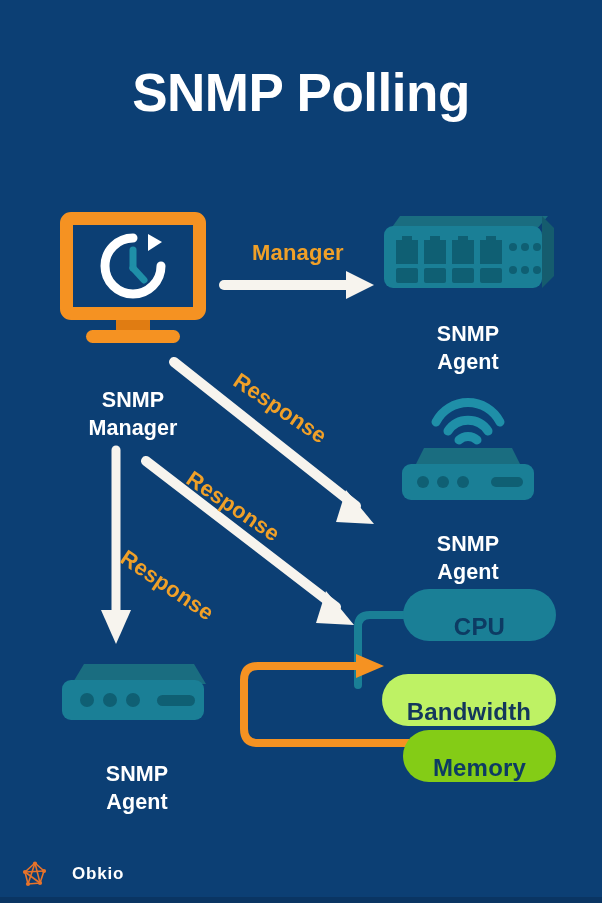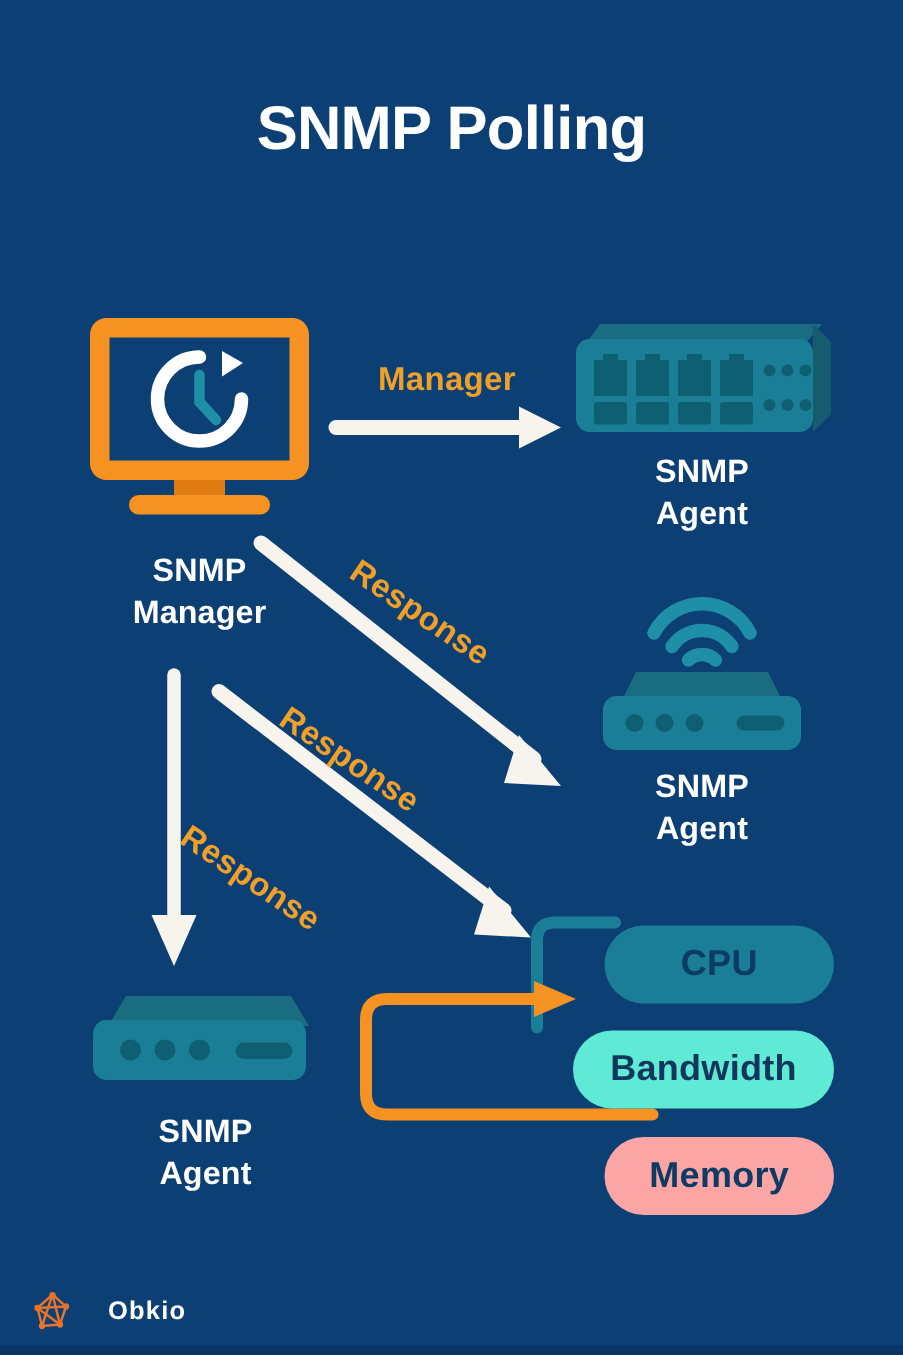--- a/index.html
+++ b/index.html
@@ -28,34 +28,35 @@
   }
 
   
   .title {
     position: absolute;
     top: 62px;
     left: 0;
     width: 602px;
     text-align: center;
     color: #ffffff;
-    font-size: 41px;
+    font-size: 53px;
     font-weight: bold;
     letter-spacing: -0.5px;
   }
 
   
   .node-label {
     position: absolute;
     text-align: center;
     color: #ffffff;
     font-size: 21.5px;
     font-weight: bold;
     line-height: 1.32;
     letter-spacing: 0.1px;
+    margin-top: 20px;
   }
 
   
   .monitor {
     position: absolute;
     left: 60px;
     top: 212px;
     width: 146px;
     height: 108px;
     border: 13px solid #f59222;
@@ -132,46 +133,45 @@
     transform: rotate(34deg);
     transform-origin: left top;
   }
 
   
   .pill {
     position: absolute;
     height: 52px;
     border-radius: 26px;
     display: flex;
-    align-items: center;
+    align-items: flex-end;
     justify-content: center;
     font-size: 24px;
     font-weight: bold;
     letter-spacing: 0.2px;
-    margin-top: 28px;
   }
   .pill-cpu {
     left: 403px;
     top: 589px;
     width: 153px;
     background: #1a7f96;
     color: #0d3b63;
   }
   .pill-bandwidth {
     left: 382px;
-    top: 659px;
+    top: 674px;
     width: 174px;
-    background: #5eead4;
+    background: #bef264;
     color: #13375c;
   }
   .pill-memory {
     left: 403px;
     top: 730px;
     width: 153px;
-    background: #fca5a5;
+    background: #84cc16;
     color: #0d3b63;
   }
 
   
   .connector-svg {
     position: absolute;
     left: 230px;
     top: 580px;
     width: 250px;
     height: 190px;

